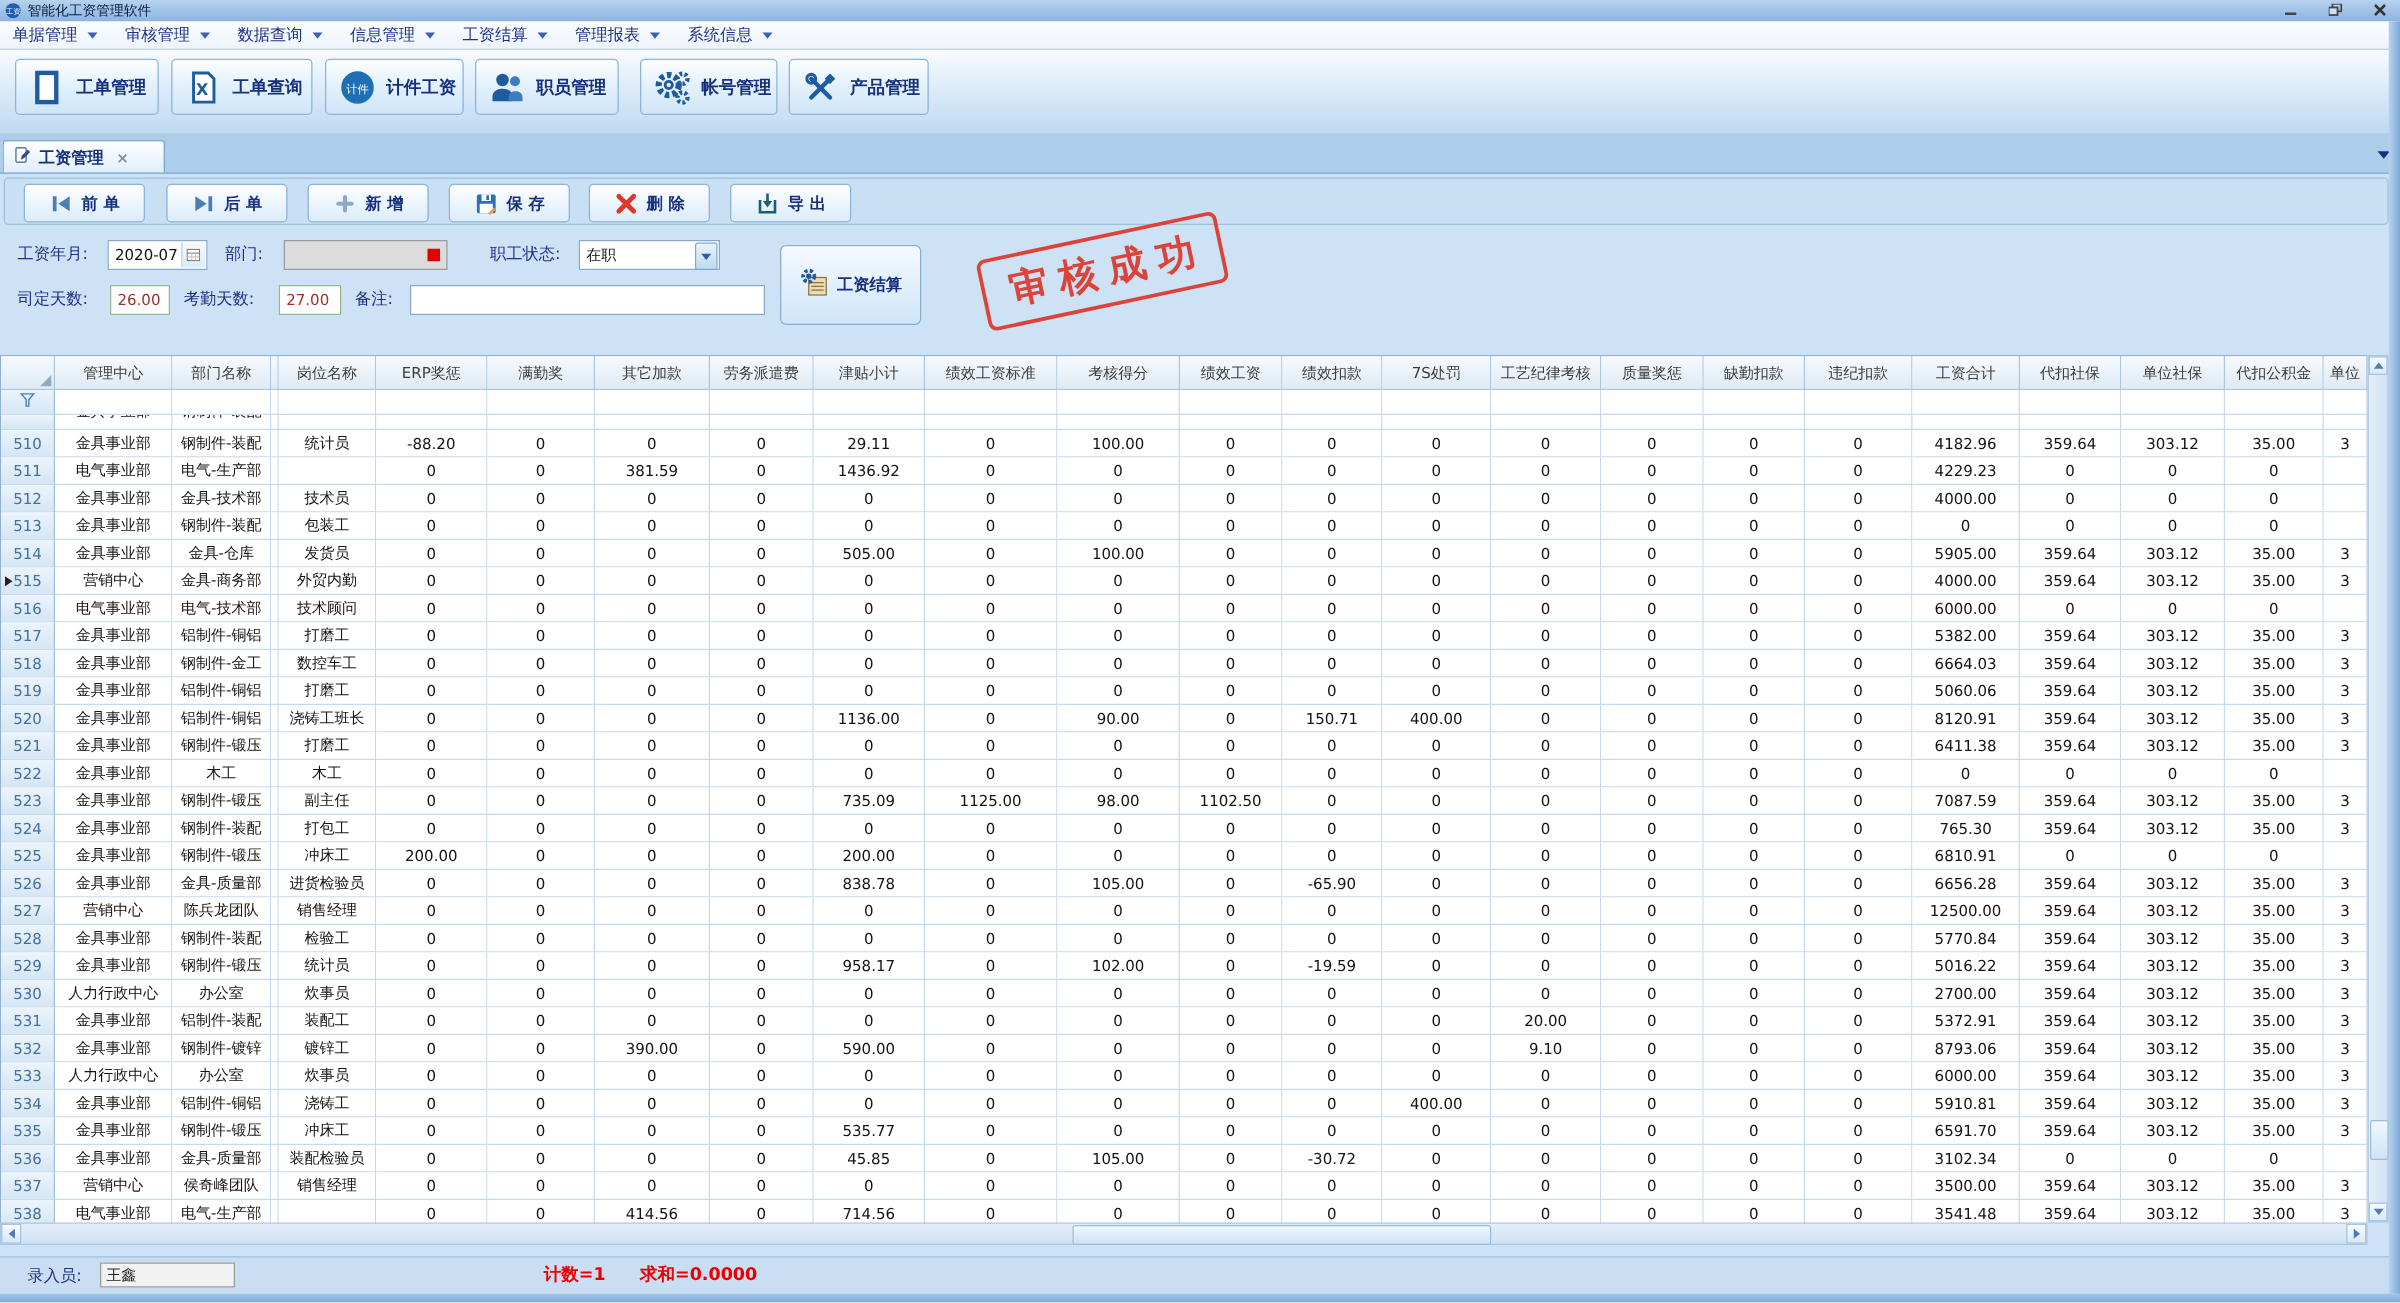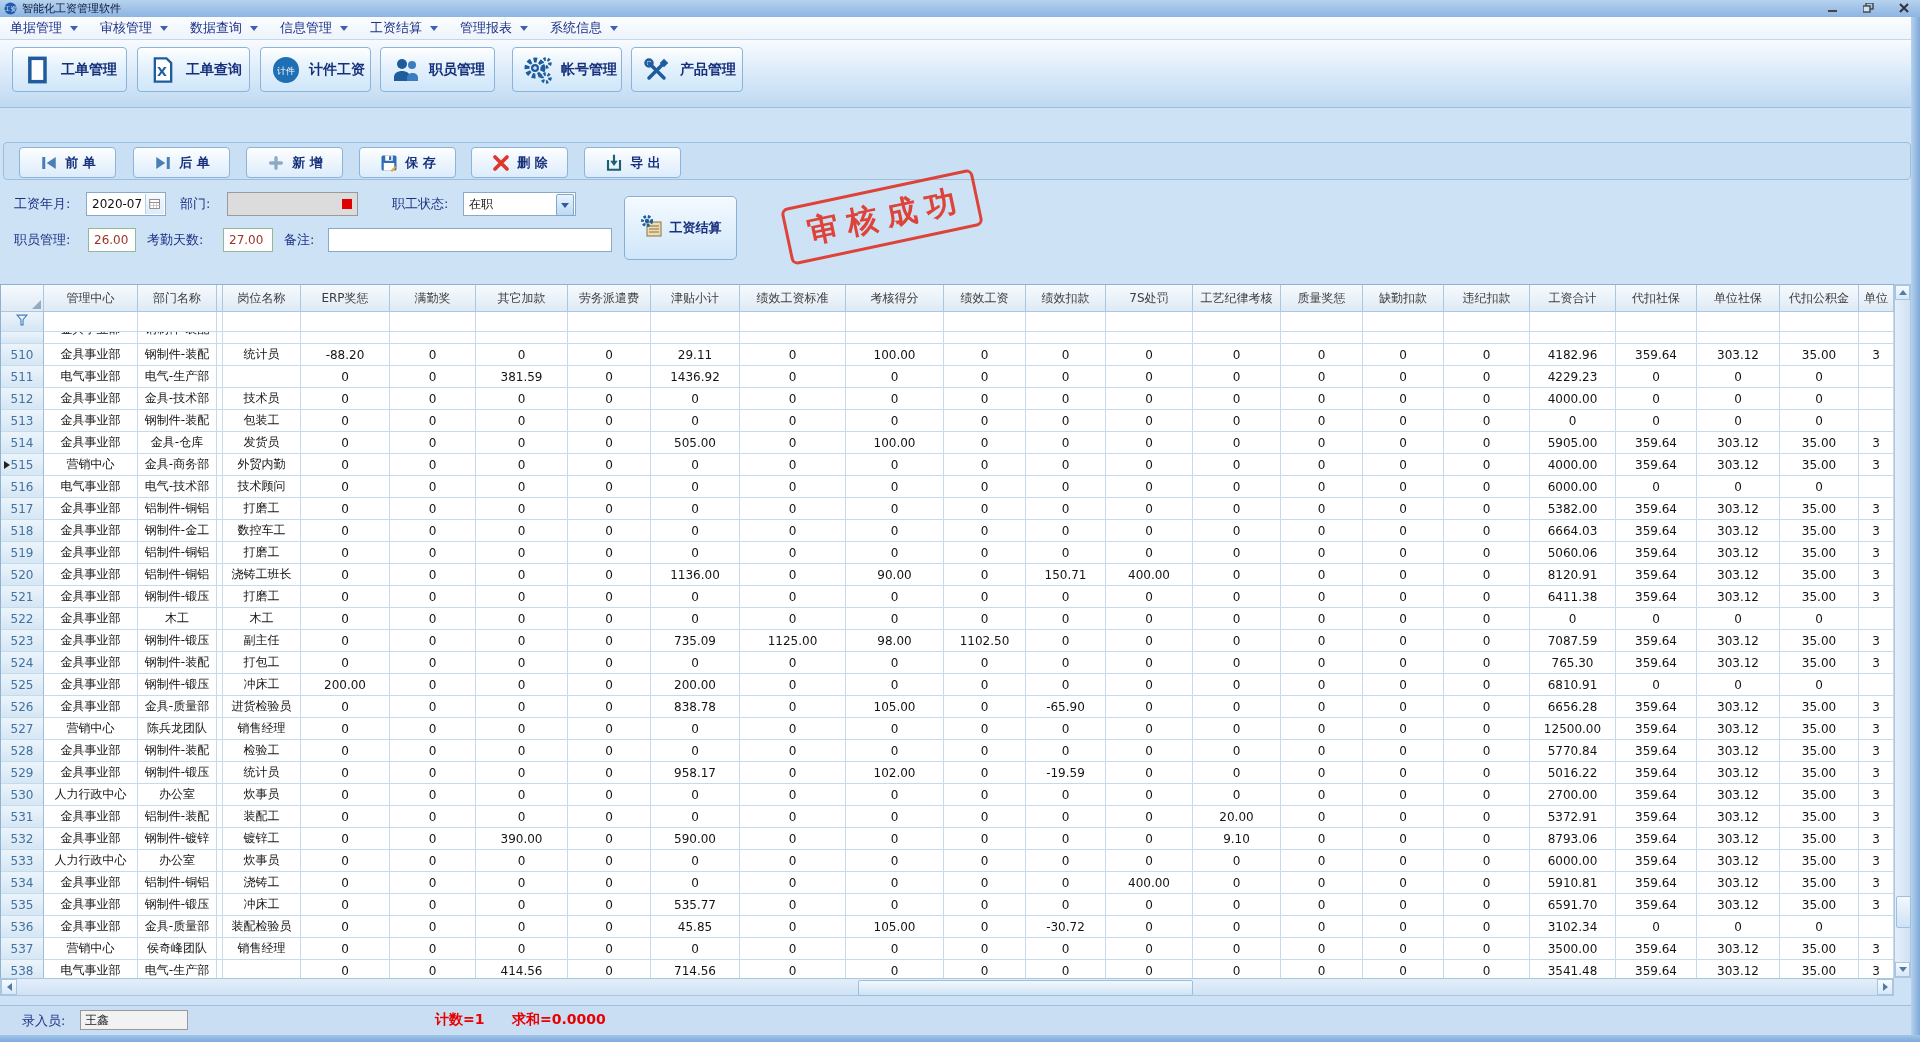--- a/index.html
+++ b/index.html
@@ -220,20 +220,33 @@
               <line x1="7" y1="8" x2="22" y2="23"></line>
             </g>
             <circle cx="7" cy="8" r="3.5" fill="none" stroke="#1f5c9e" stroke-width="2.5"></circle>
             <rect x="19" y="5" width="6" height="6" transform="rotate(45 22 8)" fill="#1f5c9e"></rect>
           </svg>
         </span>
         <span class="lb">产品管理</span>
       </div>
     </div>
 
+  <div class="tabbar">
+    <div class="tab">
+      <span>
+        <svg width="14" height="14" viewBox="0 0 24 24">
+            <rect x="3" y="2" width="14" height="20" rx="2" fill="#fff" stroke="#5b7ca0" stroke-width="2"></rect>
+            <path d="M8 21l2-7 10-10 4 4-10 10z" fill="#2f4d8c" transform="scale(0.8) translate(4,2)"></path>
+          </svg>
+      </span>
+      <span class="lb">工资管理</span>
+      <span class="x">×</span>
+    </div>
+    <div class="tablist"></div>
+  </div>
 
   <div class="navpanel" id="navpanel">
       <div class="navbtn" style="left: 15px;">
         <span class="ic">
           <svg width="18" height="18" viewBox="0 0 24 24">
             <rect x="3" y="4" width="4" height="16" fill="#4a7fb5"></rect>
             <polygon points="21,4 9,12 21,20" fill="#4a7fb5"></polygon>
           </svg>
         </span>
         <span class="lb">前 单</span>
@@ -306,21 +319,21 @@
     <span class="redsq"></span>
   </div>
   <div class="flabel" style="left:392px;top:192px;">职工状态:</div>
   <div class="fbox" style="left:463px;top:192px;width:113px;">
     <span>在职</span>
     <span class="combobtn">
         <span class="tri"></span>
       </span>
   </div>
 
-  <div class="flabel" style="left:14px;top:228px;">职员管理:</div>
+  <div class="flabel" style="left:14px;top:228px;">司定天数:</div>
   <div class="fbox numbox" style="left:88px;top:228px;width:48px;"><span>26.00</span></div>
   <div class="flabel" style="left:147px;top:228px;">考勤天数:</div>
   <div class="fbox numbox" style="left:223px;top:228px;width:50px;"><span>27.00</span></div>
   <div class="flabel" style="left:284px;top:228px;">备注:</div>
   <div class="fbox" style="left:328px;top:228px;width:284px;"><span></span></div>
 
   <div class="settlebtn">
     <span>
       <svg width="24" height="24" viewBox="0 0 24 24">
           <rect x="7" y="8" width="14" height="14" fill="#ecdcb4" stroke="#8a7340"></rect>

